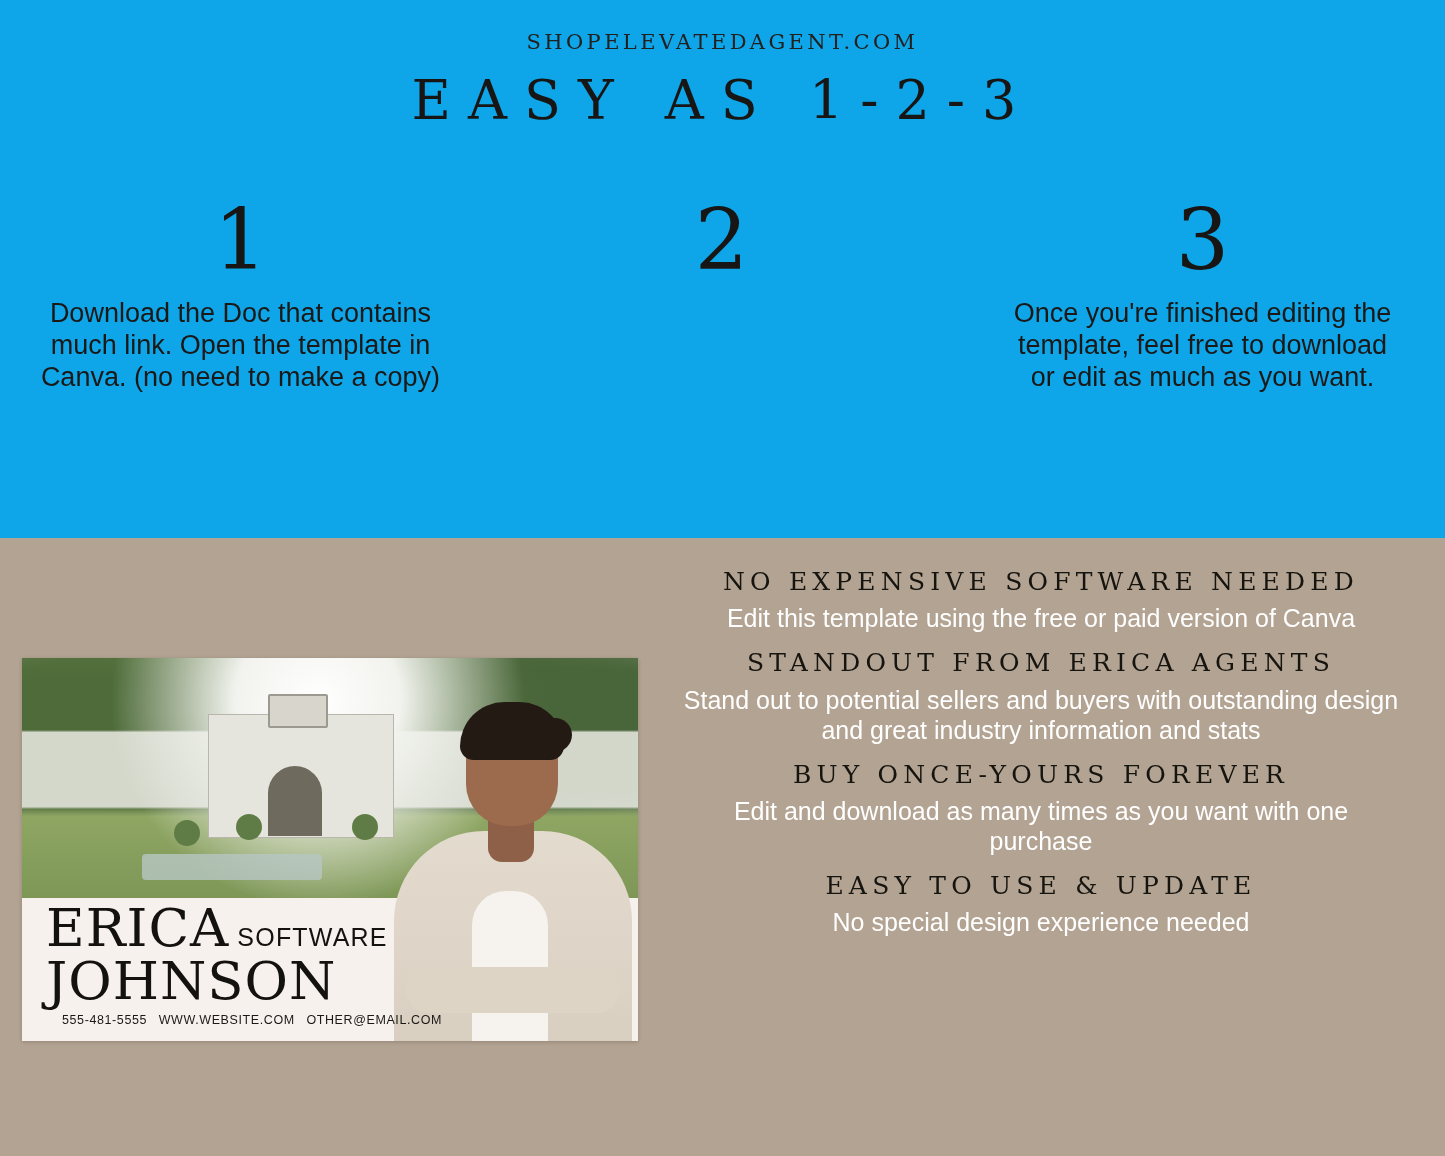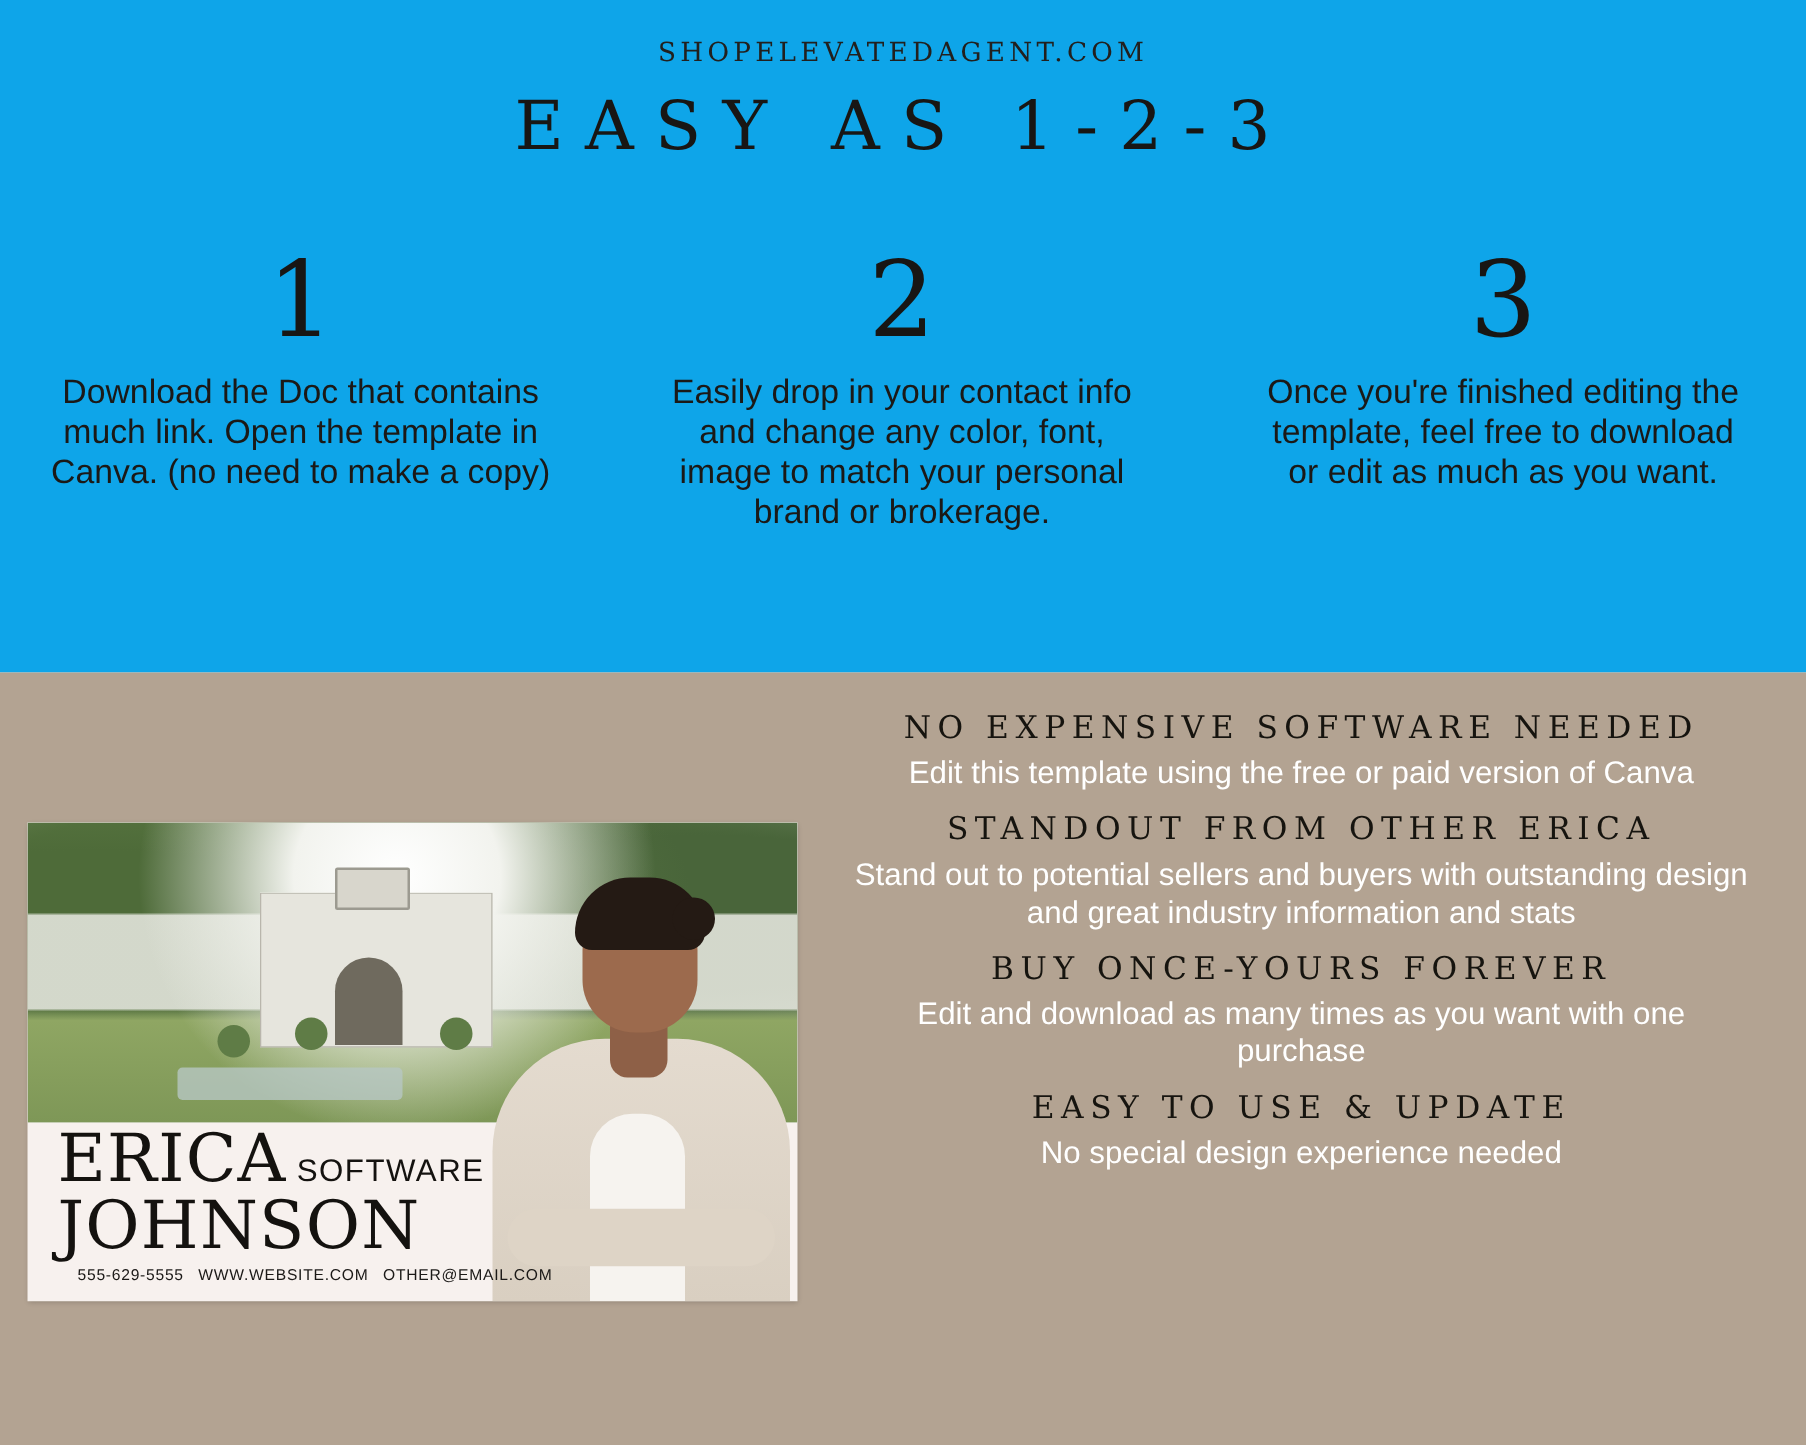--- a/index.html
+++ b/index.html
@@ -332,21 +332,20 @@
 
     <div class="steps">
 
       <div class="step">
         <div class="step-num">1</div>
         <div class="step-text">Download the Doc that contains much link. Open the template in Canva. (no need to make a copy)</div>
       </div>
 
       <div class="step">
         <div class="step-num">2</div>
-        <div class="step-text">Easily drop in your contact info and change any color, font, image to match your personal brand or brokerage.</div>
       </div>
 
       <div class="step">
         <div class="step-num">3</div>
         <div class="step-text">Once you're finished editing the template, feel free to download or edit as much as you want.</div>
       </div>
 
     </div>
   </div>
 
@@ -377,33 +376,33 @@
 
       <div class="card-name-block">
         <div class="name-line1">
           <span class="name-first">ERICA</span>
           <span class="name-role">SOFTWARE</span>
         </div>
         <div class="name-line2">JOHNSON</div>
       </div>
 
       <div class="card-contact">
-        <span>555-629-5555</span>
+        <span>555-481-5555</span>
         <span>WWW.WEBSITE.COM</span>
         <span>OTHER@EMAIL.COM</span>
       </div>
 
     </div>
 
     <div class="features">
 
       <div class="feat-title">NO EXPENSIVE SOFTWARE NEEDED</div>
       <div class="feat-body">Edit this template using the free or paid version of Canva</div>
 
-      <div class="feat-title">STANDOUT FROM OTHER ERICA</div>
+      <div class="feat-title">STANDOUT FROM ERICA AGENTS</div>
       <div class="feat-body">Stand out to potential sellers and buyers with outstanding design and great industry information and stats</div>
 
       <div class="feat-title">BUY ONCE-YOURS FOREVER</div>
       <div class="feat-body">Edit and download as many times as you want with one purchase</div>
 
       <div class="feat-title">EASY TO USE &amp; UPDATE</div>
       <div class="feat-body">No special design experience needed</div>
 
     </div>
 

